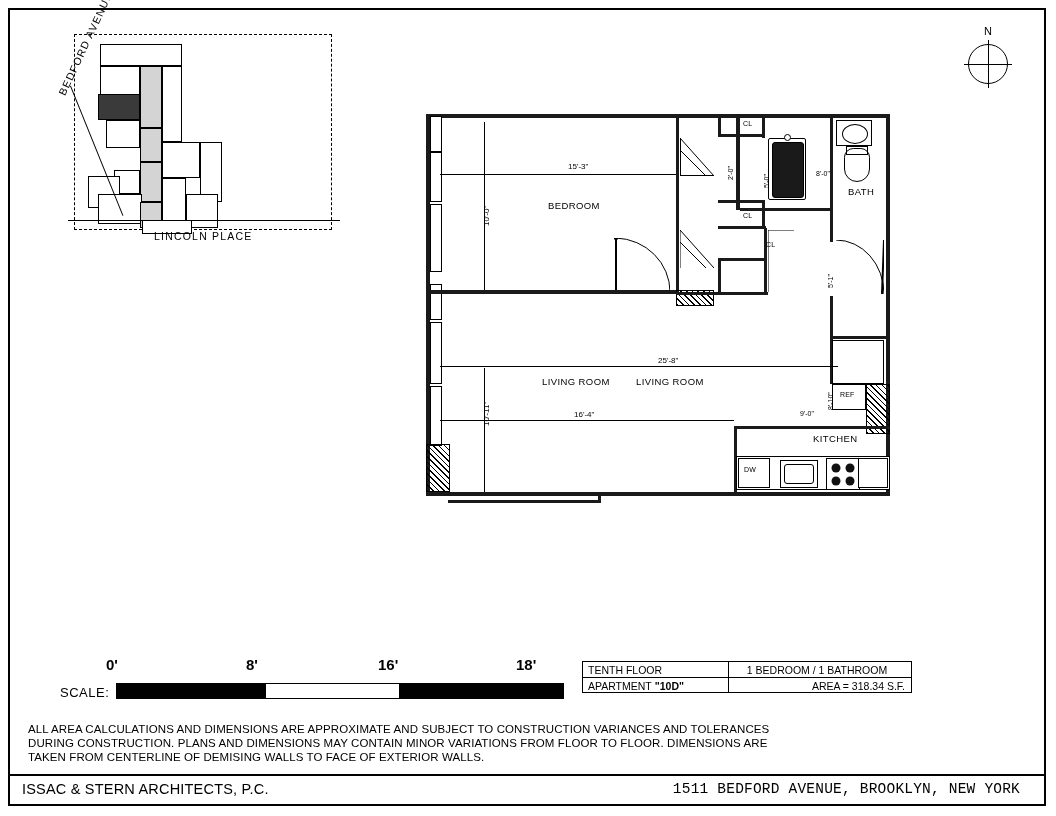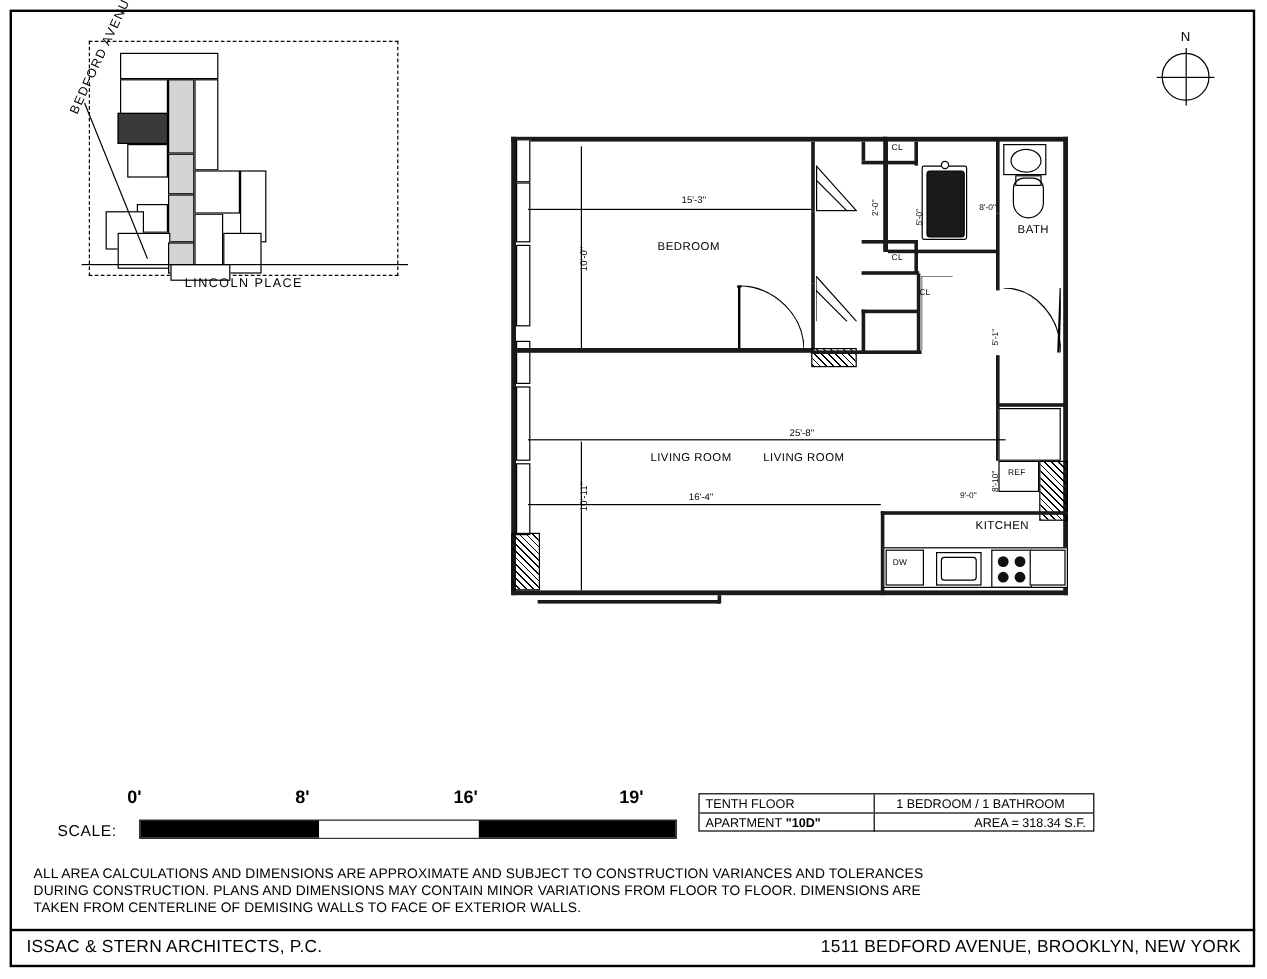--- a/index.html
+++ b/index.html
@@ -45,37 +45,37 @@
   .fix{position:absolute;border:1px solid #000;box-sizing:border-box;background:#fff;}
   .sm{font-size:7px;}
 
   
   #scalewrap{position:absolute;left:48px;top:660px;width:500px;height:48px;}
   #scalebar{position:absolute;left:68px;top:23px;width:448px;height:16px;border:1px solid #000;box-sizing:border-box;display:flex;}
   #scalebar div{height:100%;}
   .sblack{background:#000;}
   .swhite{background:#fff;}
   .sctick{position:absolute;font-size:15px;font-weight:bold;top:-4px;}
-  #scale-label{position:absolute;left:0;top:25px;font-size:13px;letter-spacing:.5px;}
+  #scale-label{position:absolute;left:12px;top:25px;font-size:13px;letter-spacing:.5px;}
 
   
   #infotable{position:absolute;left:582px;top:661px;width:330px;height:32px;border:1px solid #000;box-sizing:border-box;font-size:10.5px;}
   #infotable .r{display:flex;height:50%;}
   #infotable .r:first-child{border-bottom:1px solid #000;}
   #infotable .c1{width:146px;border-right:1px solid #000;box-sizing:border-box;padding:1px 0 0 5px;display:flex;align-items:center;}
   #infotable .c2{flex:1;padding:1px 6px 0 0;display:flex;align-items:center;justify-content:center;}
   #infotable .c2.right{justify-content:flex-end;}
 
   
   #disclaimer{position:absolute;left:28px;top:722px;width:1000px;text-align:left;font-size:11.5px;line-height:14px;letter-spacing:.1px;}
 
   
   #footline{position:absolute;left:10px;top:774px;width:1036px;height:2px;background:#000;}
   #footer-left{position:absolute;left:22px;top:781px;font-size:14.5px;letter-spacing:.2px;}
-  #footer-right{position:absolute;right:22px;top:781px;font-size:14.5px;letter-spacing:.2px;}
+  #footer-right{position:absolute;right:36px;top:781px;font-size:14.5px;letter-spacing:.2px;font-family:Liberation Mono, monospace;}
 </style>
 </head>
 <body>
 
 <div id="sheet">
   <div class="border-outer"></div>
 
   <div id="keymap">
     <div class="dash"></div>
     <div class="dashleft"></div>
@@ -259,21 +259,21 @@
     <span class="dim" style="left:156px;top:302px;">16'-4"</span>
 
     <span class="dim" style="left:382px;top:302px;font-size:7px;">9'-0"</span>
     <span class="dimv" style="left:409px;top:302px;font-size:7px;">8'-10"</span>
   </div>
 
   <div id="scalewrap">
     <span class="sctick" style="left:58px;">0'</span>
     <span class="sctick" style="left:198px;">8'</span>
     <span class="sctick" style="left:330px;">16'</span>
-    <span class="sctick" style="left:468px;">19'</span>
+    <span class="sctick" style="left:468px;">18'</span>
     <span id="scale-label">SCALE:</span>
     <div id="scalebar">
       <div class="sblack" style="width:33.3%;"></div>
       <div class="swhite" style="width:30%;"></div>
       <div class="sblack" style="width:36.7%;"></div>
     </div>
   </div>
 
   <div id="infotable">
     <div class="r">

